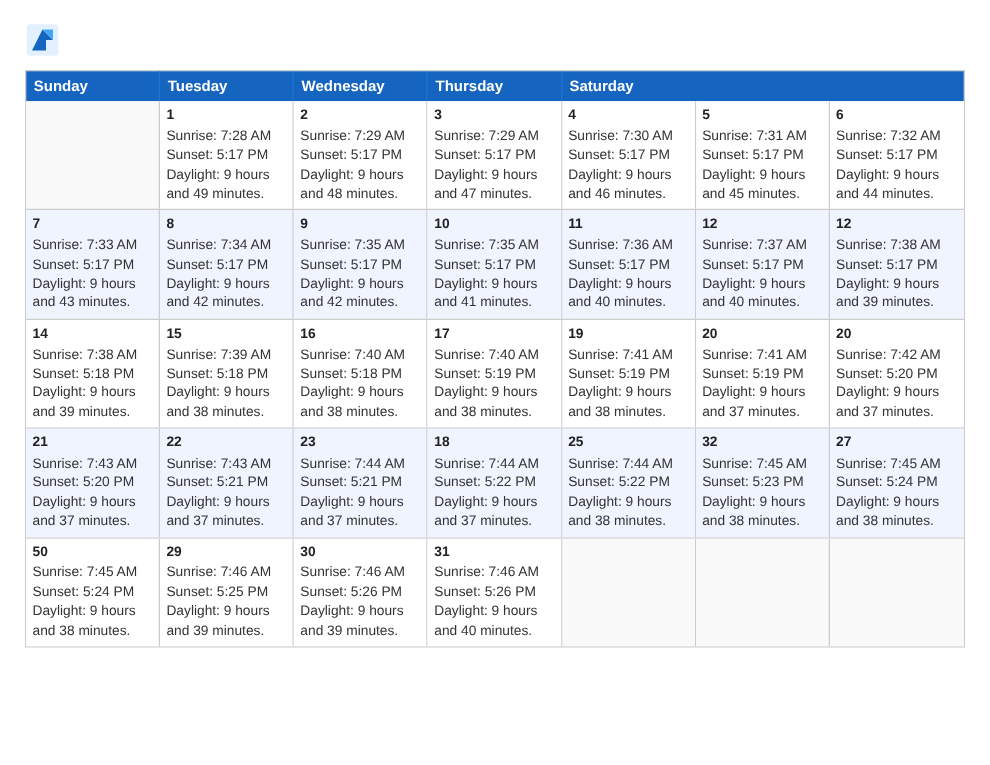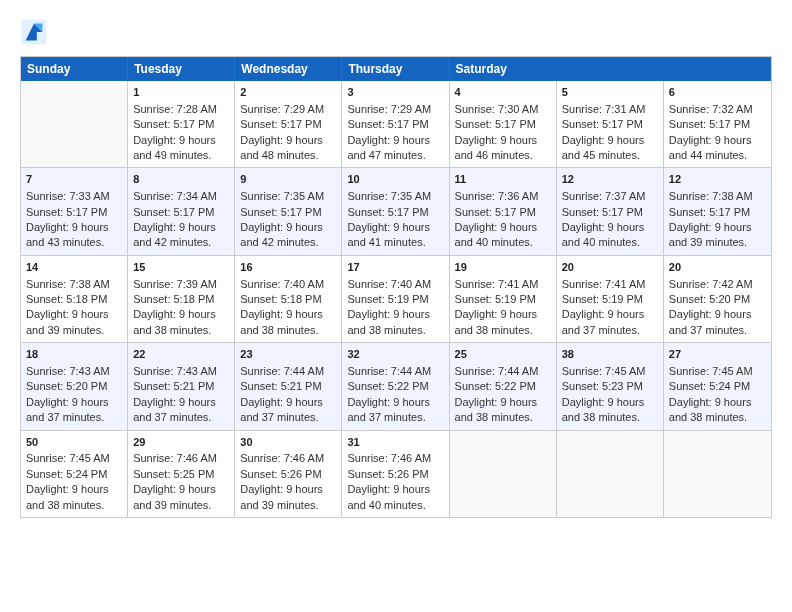--- a/index.html
+++ b/index.html
@@ -179,26 +179,26 @@
         <div class="cal-week">
           <div class="cal-cell"><span class="day-num">14</span><span class="cell-text">Sunrise: 7:38 AM<br>Sunset: 5:18 PM<br>Daylight: 9 hours<br>and 39 minutes.</span></div>
           <div class="cal-cell"><span class="day-num">15</span><span class="cell-text">Sunrise: 7:39 AM<br>Sunset: 5:18 PM<br>Daylight: 9 hours<br>and 38 minutes.</span></div>
           <div class="cal-cell"><span class="day-num">16</span><span class="cell-text">Sunrise: 7:40 AM<br>Sunset: 5:18 PM<br>Daylight: 9 hours<br>and 38 minutes.</span></div>
           <div class="cal-cell"><span class="day-num">17</span><span class="cell-text">Sunrise: 7:40 AM<br>Sunset: 5:19 PM<br>Daylight: 9 hours<br>and 38 minutes.</span></div>
           <div class="cal-cell"><span class="day-num">19</span><span class="cell-text">Sunrise: 7:41 AM<br>Sunset: 5:19 PM<br>Daylight: 9 hours<br>and 38 minutes.</span></div>
           <div class="cal-cell"><span class="day-num">20</span><span class="cell-text">Sunrise: 7:41 AM<br>Sunset: 5:19 PM<br>Daylight: 9 hours<br>and 37 minutes.</span></div>
           <div class="cal-cell"><span class="day-num">20</span><span class="cell-text">Sunrise: 7:42 AM<br>Sunset: 5:20 PM<br>Daylight: 9 hours<br>and 37 minutes.</span></div>
         </div>
         <div class="cal-week">
-          <div class="cal-cell"><span class="day-num">18</span><span class="cell-text">Sunrise: 7:43 AM<br>Sunset: 5:20 PM<br>Daylight: 9 hours<br>and 37 minutes.</span></div>
+          <div class="cal-cell"><span class="day-num">21</span><span class="cell-text">Sunrise: 7:43 AM<br>Sunset: 5:20 PM<br>Daylight: 9 hours<br>and 37 minutes.</span></div>
           <div class="cal-cell"><span class="day-num">22</span><span class="cell-text">Sunrise: 7:43 AM<br>Sunset: 5:21 PM<br>Daylight: 9 hours<br>and 37 minutes.</span></div>
           <div class="cal-cell"><span class="day-num">23</span><span class="cell-text">Sunrise: 7:44 AM<br>Sunset: 5:21 PM<br>Daylight: 9 hours<br>and 37 minutes.</span></div>
-          <div class="cal-cell"><span class="day-num">32</span><span class="cell-text">Sunrise: 7:44 AM<br>Sunset: 5:22 PM<br>Daylight: 9 hours<br>and 37 minutes.</span></div>
+          <div class="cal-cell"><span class="day-num">18</span><span class="cell-text">Sunrise: 7:44 AM<br>Sunset: 5:22 PM<br>Daylight: 9 hours<br>and 37 minutes.</span></div>
           <div class="cal-cell"><span class="day-num">25</span><span class="cell-text">Sunrise: 7:44 AM<br>Sunset: 5:22 PM<br>Daylight: 9 hours<br>and 38 minutes.</span></div>
-          <div class="cal-cell"><span class="day-num">38</span><span class="cell-text">Sunrise: 7:45 AM<br>Sunset: 5:23 PM<br>Daylight: 9 hours<br>and 38 minutes.</span></div>
+          <div class="cal-cell"><span class="day-num">32</span><span class="cell-text">Sunrise: 7:45 AM<br>Sunset: 5:23 PM<br>Daylight: 9 hours<br>and 38 minutes.</span></div>
           <div class="cal-cell"><span class="day-num">27</span><span class="cell-text">Sunrise: 7:45 AM<br>Sunset: 5:24 PM<br>Daylight: 9 hours<br>and 38 minutes.</span></div>
         </div>
         <div class="cal-week">
           <div class="cal-cell"><span class="day-num">50</span><span class="cell-text">Sunrise: 7:45 AM<br>Sunset: 5:24 PM<br>Daylight: 9 hours<br>and 38 minutes.</span></div>
           <div class="cal-cell"><span class="day-num">29</span><span class="cell-text">Sunrise: 7:46 AM<br>Sunset: 5:25 PM<br>Daylight: 9 hours<br>and 39 minutes.</span></div>
           <div class="cal-cell"><span class="day-num">30</span><span class="cell-text">Sunrise: 7:46 AM<br>Sunset: 5:26 PM<br>Daylight: 9 hours<br>and 39 minutes.</span></div>
           <div class="cal-cell"><span class="day-num">31</span><span class="cell-text">Sunrise: 7:46 AM<br>Sunset: 5:26 PM<br>Daylight: 9 hours<br>and 40 minutes.</span></div>
           <div class="cal-cell empty"></div>
           <div class="cal-cell empty"></div>
           <div class="cal-cell empty"></div>

